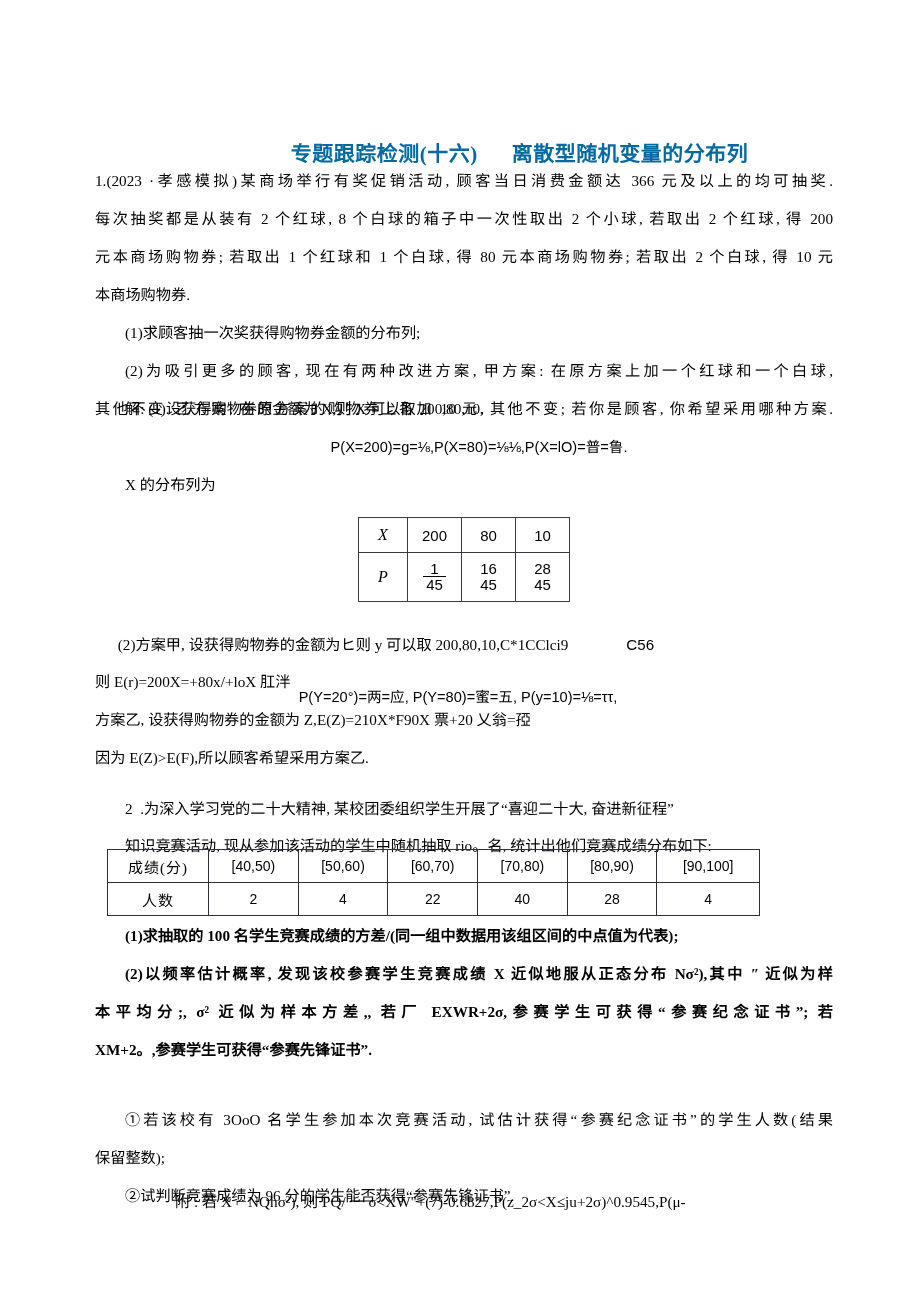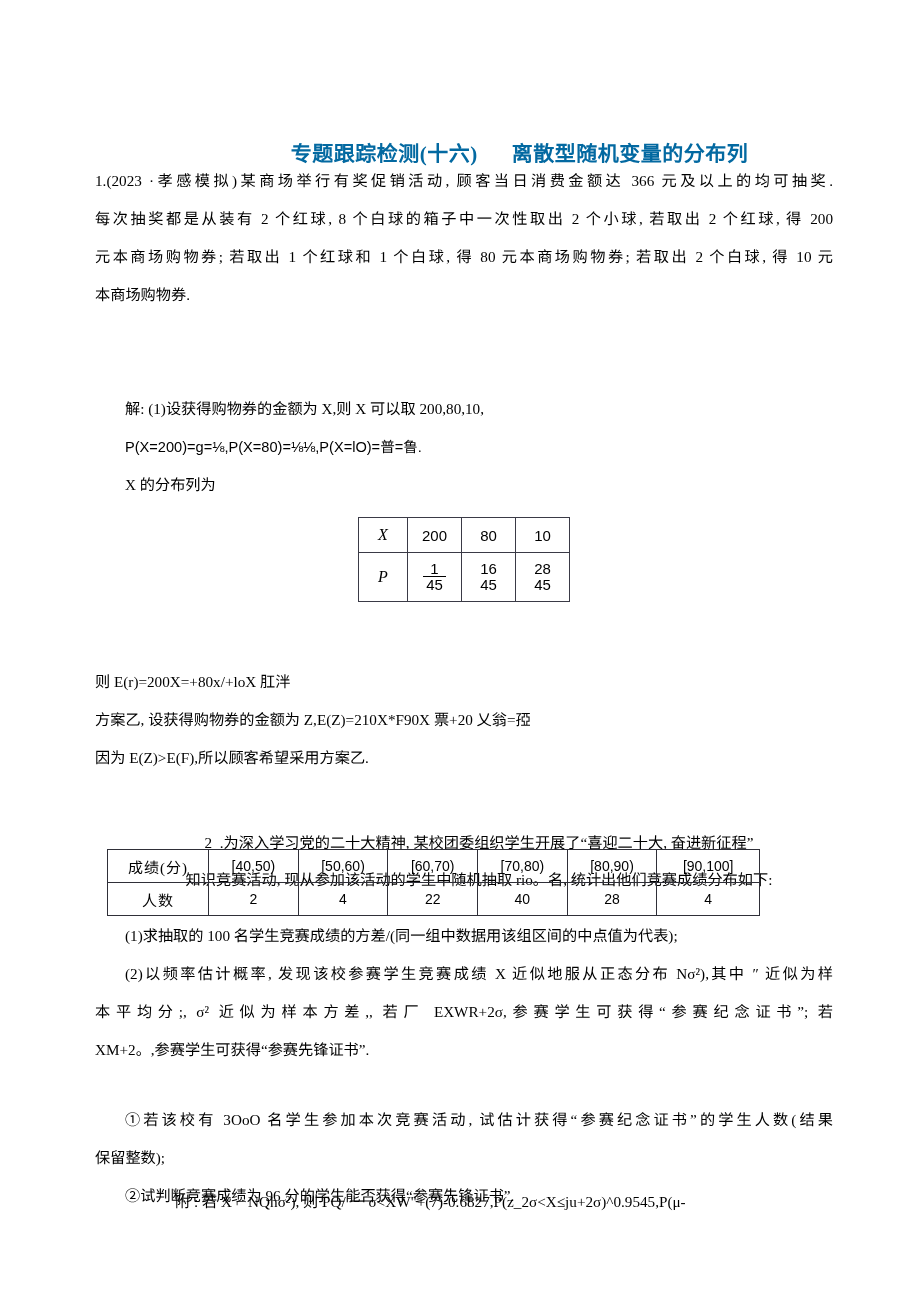--- a/index.html
+++ b/index.html
@@ -52,20 +52,21 @@
     word-break: break-word;
   }
   .ln.indent { text-indent: 30px; }
   .ln.justify {
     text-align: justify;
     text-align-last: justify;
   }
   .ln.sans {
     font-family: "Liberation Sans", "DejaVu Sans", sans-serif;
     font-size: 14.6px;
+    text-align: center;
   }
   .mix-sans {
     font-family: "Liberation Sans", "DejaVu Sans", sans-serif;
   }
 
   
   .dist-table {
     position: absolute;
     left: 358px;
     top: 517px;
@@ -143,20 +144,25 @@
     <span>专题跟踪检测(十六)</span><span class="t-gap"></span><span>离散型随机变量的分布列</span>
   </div>
 
   <div class="body-block" style="top: 162px;">
     <div class="ln justify">1.(2023 ·孝感模拟)某商场举行有奖促销活动, 顾客当日消费金额达 366 元及以上的均可抽奖.</div>
     <div class="ln justify">每次抽奖都是从装有 2 个红球, 8 个白球的箱子中一次性取出 2 个小球, 若取出 2 个红球, 得 200</div>
     <div class="ln justify">元本商场购物券; 若取出 1 个红球和 1 个白球, 得 80 元本商场购物券; 若取出 2 个白球, 得 10 元</div>
     <div class="ln">本商场购物券.</div>
   </div>
 
+  <div class="body-block" style="top: 314px;">
+    <div class="ln indent">(1)求顾客抽一次奖获得购物券金额的分布列;</div>
+    <div class="ln indent justify">(2)为吸引更多的顾客, 现在有两种改进方案, 甲方案: 在原方案上加一个红球和一个白球,</div>
+    <div class="ln justify">其他不变. 乙方案: 在原方案的购物券上各加 10 元, 其他不变; 若你是顾客, 你希望采用哪种方案.</div>
+  </div>
 
   <div class="body-block" style="top: 390px;">
     <div class="ln indent">解: (1)设获得购物券的金额为 X,则 X 可以取 200,80,10,</div>
     <div class="ln indent sans">P(X=200)=g=⅛,P(X=80)=⅛⅛,P(X=lO)=普=鲁.</div>
     <div class="ln indent">X 的分布列为</div>
   </div>
 
   <table class="dist-table">
     <tbody>
         <tr class="x-row">
@@ -182,28 +188,34 @@
       <td class="val-cell">
         <span class="frac nobar">
           <span class="num">28</span>
           <span class="den">45</span>
         </span>
       </td>
     </tr>
   </tbody>
     </table>
 
+  <div class="body-block" style="top: 606px; line-height: 26px;">
+    <div class="ln" style="position:relative;">
+      <span>(2)方案甲, 设获得购物券的金额为ヒ则 y 可以取 200,80,10,C*1CClci9</span><span style="display:inline-block;width:58px;"></span><span class="mix-sans">C56</span>
+    </div>
+    <div class="ln sans" style="text-indent:-12px;">P(Y=20°)=两=应, P(Y=80)=蜜=五, P(y=10)=⅛=ττ,</div>
+  </div>
 
   <div class="body-block" style="top: 663px; line-height: 38px;">
     <div class="ln">则 E(r)=200X=+80x/+loX 肛泮</div>
     <div class="ln">方案乙, 设获得购物券的金额为 Z,E(Z)=210X*F90X 票+20 乂翁=孲</div>
     <div class="ln">因为 E(Z)&gt;E(F),所以顾客希望采用方案乙.</div>
   </div>
 
-  <div class="body-block" style="top: 824px; line-height: 37px; text-align: center;">
+  <div class="body-block" style="top: 790px; line-height: 37px;">
     <div class="ln indent">2  .为深入学习党的二十大精神, 某校团委组织学生开展了“喜迎二十大, 奋进新征程”</div>
     <div class="ln indent">知识竞赛活动, 现从参加该活动的学生中随机抽取 rio。名, 统计出他们竞赛成绩分布如下:</div>
   </div>
 
   <table class="score-table">
     <tbody>
         <tr>
       <td class="rowhead">成绩(分)</td>
       <td>[40,50)</td>
       <td>[50,60)</td>
@@ -217,21 +229,21 @@
       <td>2</td>
       <td>4</td>
       <td>22</td>
       <td>40</td>
       <td>28</td>
       <td>4</td>
     </tr>
   </tbody>
     </table>
 
-  <div class="body-block" style="top: 917px;">
+  <div class="body-block" style="top: 917px; font-weight: bold;">
     <div class="ln indent">(1)求抽取的 100 名学生竞赛成绩的方差/(同一组中数据用该组区间的中点值为代表);</div>
     <div class="ln indent justify">(2)以频率估计概率, 发现该校参赛学生竞赛成绩 X 近似地服从正态分布 Nσ²),其中 ″ 近似为样</div>
     <div class="ln justify">本平均分;, σ² 近似为样本方差,, 若厂 EXWR+2σ,参赛学生可获得“参赛纪念证书”; 若</div>
     <div class="ln">XM+2。,参赛学生可获得“参赛先锋证书”.</div>
   </div>
 
   <div class="body-block" style="top: 1101px;">
     <div class="ln indent justify">①若该校有 3OoO 名学生参加本次竞赛活动, 试估计获得“参赛纪念证书”的学生人数(结果</div>
     <div class="ln">保留整数);</div>
     <div class="ln indent">②试判断竞赛成绩为 96 分的学生能否获得“参赛先锋证书”.</div>

